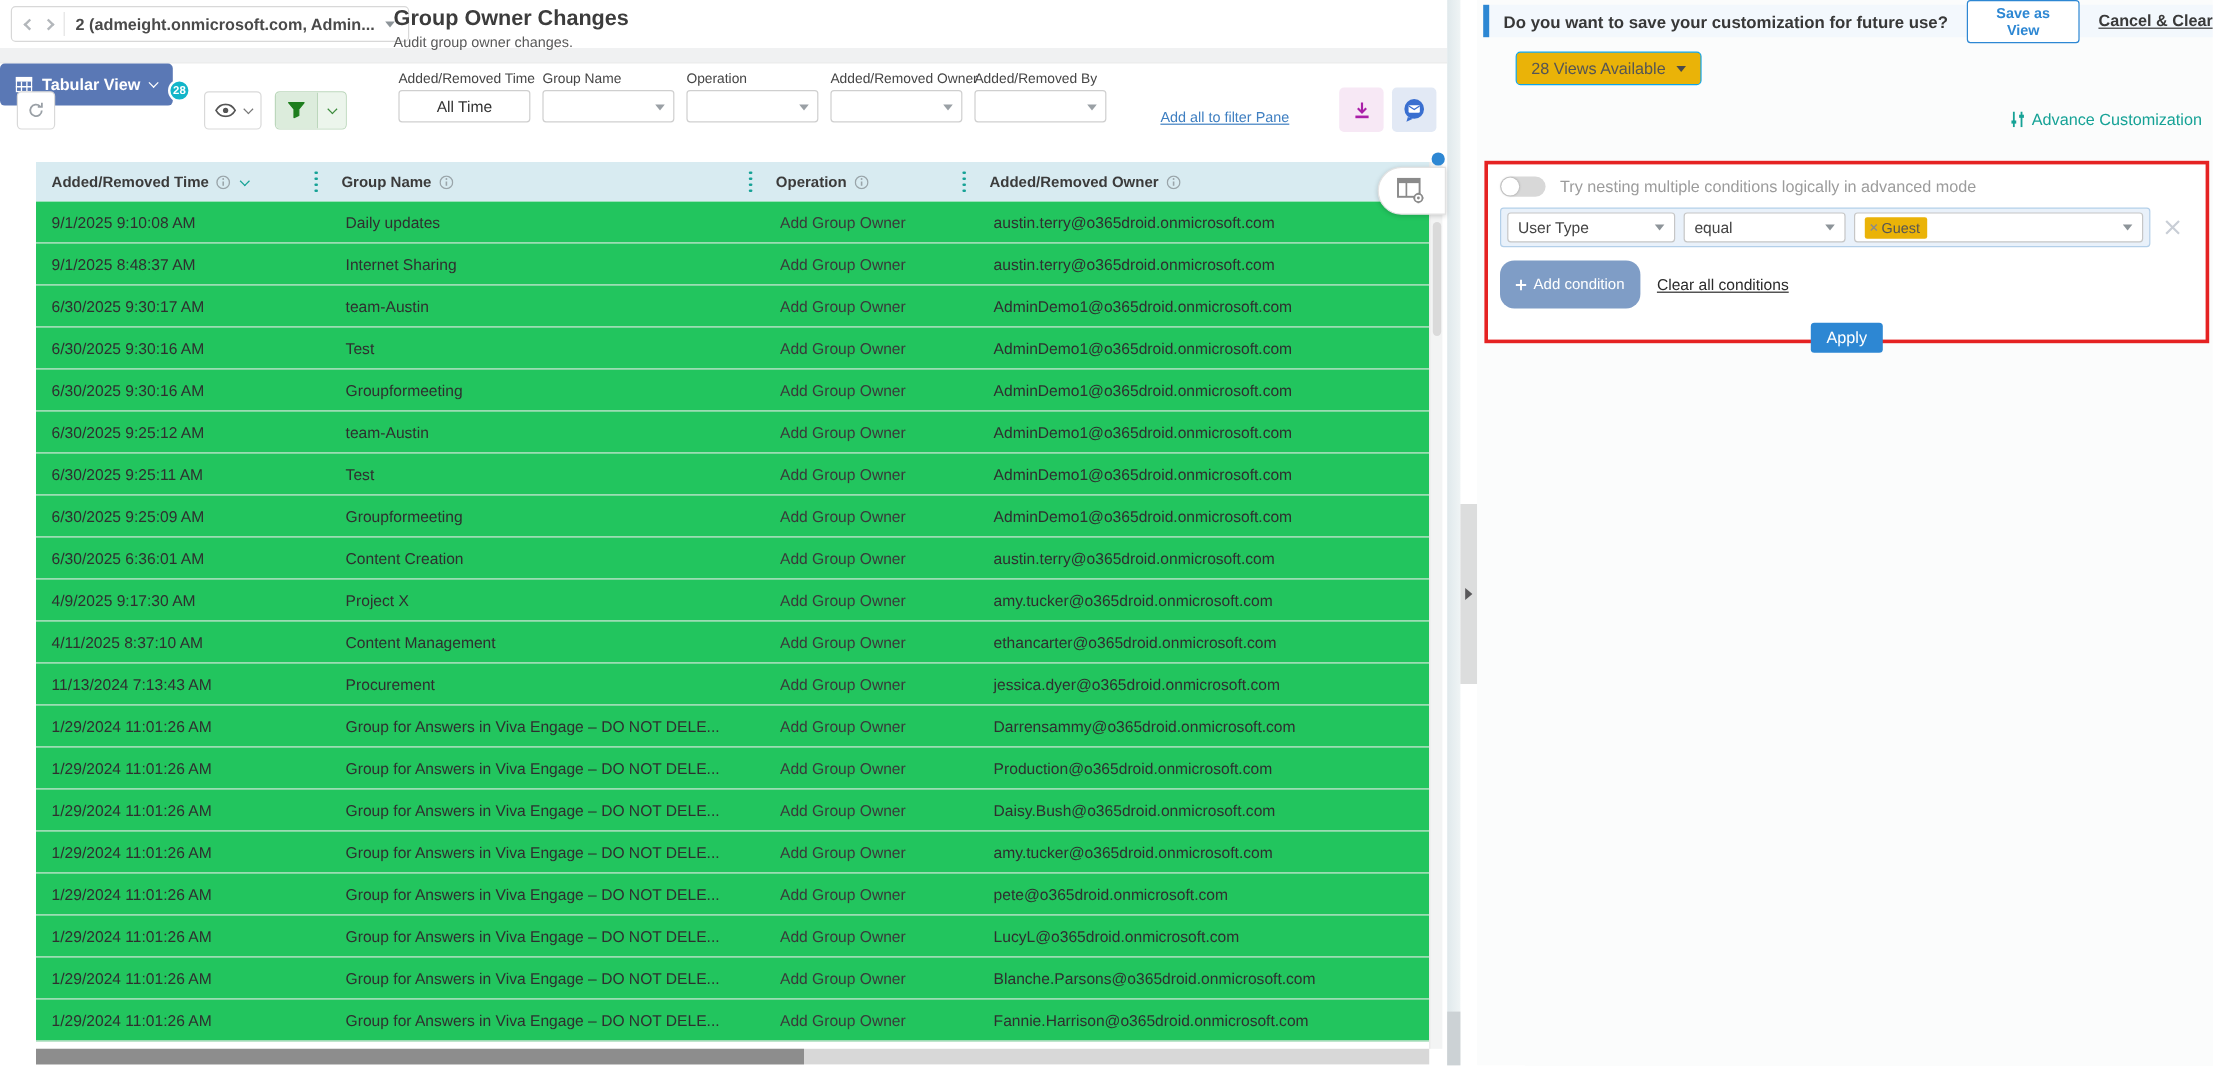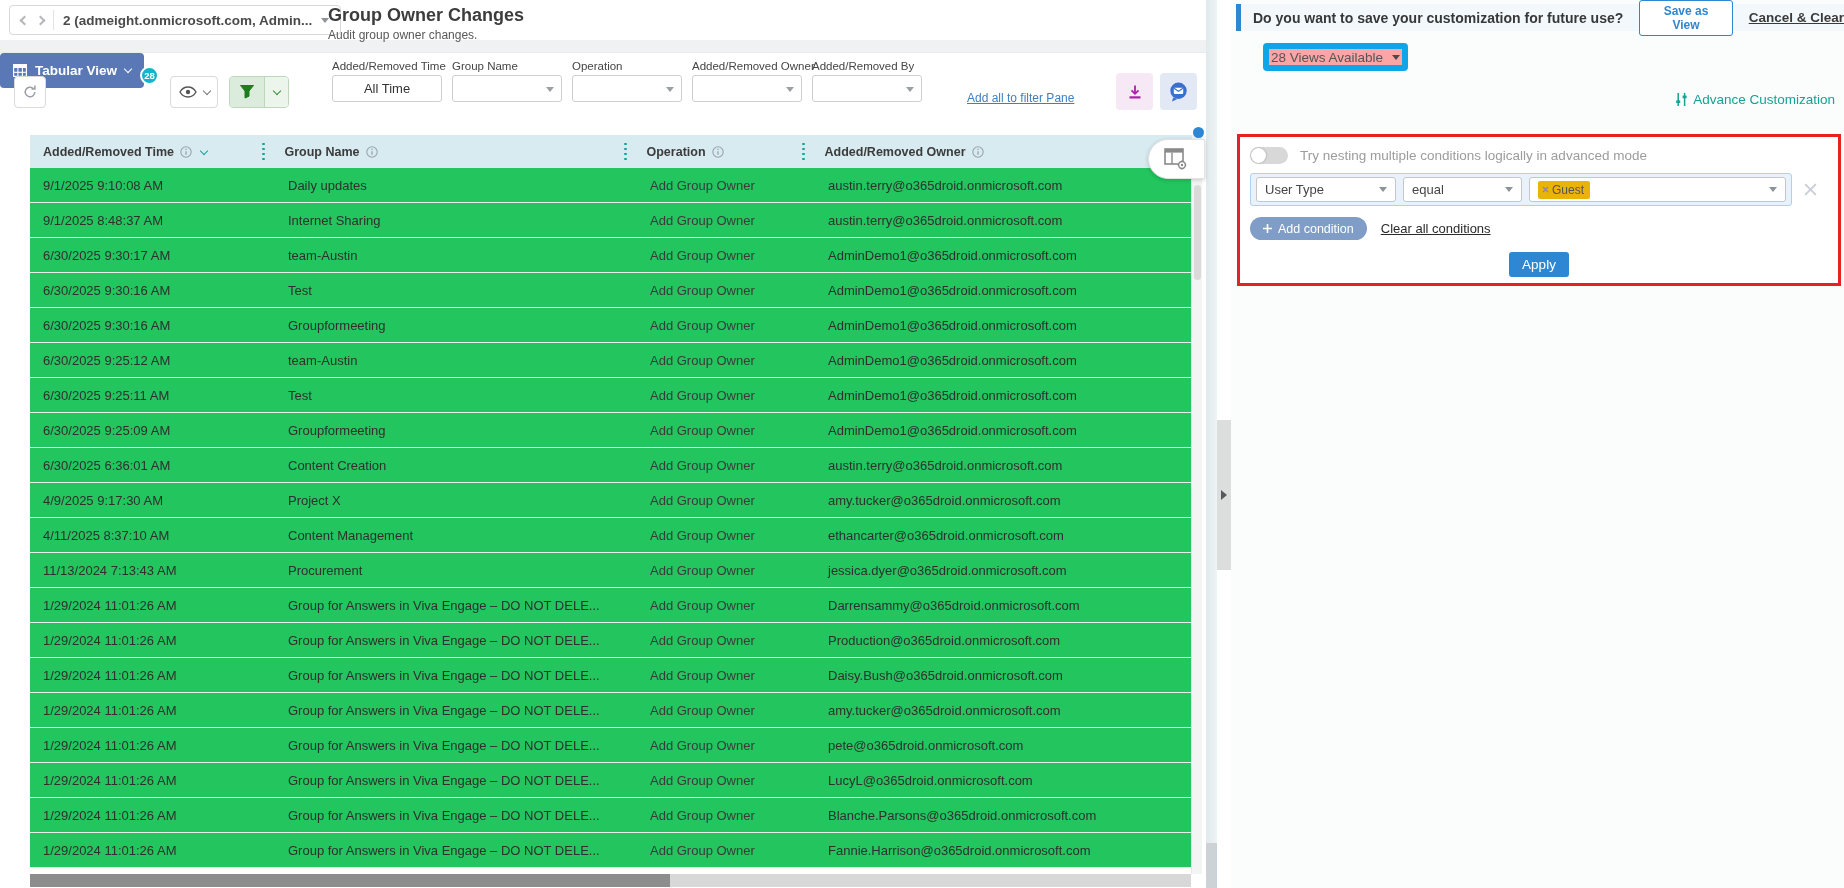--- a/index.html
+++ b/index.html
@@ -72,40 +72,40 @@
   .splitter-bottom { position:absolute; left:1206px; bottom:0; width:11px; height:45px; background:#ccd2d5; }
   .splitter-handle { position:absolute; left:1217px; top:420px; width:14px; height:150px; background:#dcdddd; display:flex; align-items:center; justify-content:center; cursor:pointer; }
   .splitter-arrow { width:0; height:0; border-top:5px solid transparent; border-bottom:5px solid transparent; border-left:6px solid #59585a; }
 
   
   .right-panel { position:absolute; left:1231px; top:0; width:613px; height:888px; background:#fbfcfc; }
   .save-banner { position:absolute; left:5px; top:4px; width:608px; height:27px; background:#f3f8fd; border-left:5px solid var(--blue); display:flex; align-items:center; padding-left:12px; gap:16px; }
   .banner-q { font-size:14px; font-weight:bold; color:#383838; white-space:nowrap; }
   .save-view-btn { background:#fff; border:1px solid var(--blue); color:var(--blue); font-size:12px; font-weight:bold; border-radius:3px; padding:3px 10px; cursor:pointer; font-family:inherit; }
   .cancel-link { font-size:13.5px; font-weight:bold; color:#3a3a3a; text-decoration:underline; cursor:pointer; white-space:nowrap; }
-  .views-dd { position:absolute; left:32px; top:43px; height:28px; border:6px solid #0ea5e9; border-radius:4px; background:#fca5a5; display:flex; align-items:center; padding:0 2px; gap:9px; cursor:pointer; }
+  .views-dd { position:absolute; left:32px; top:43px; height:28px; border:1px solid #0ea5e9; border-radius:4px; background:#eab308; display:flex; align-items:center; padding:0 12px; gap:9px; cursor:pointer; }
   .views-dd span { font-size:13.5px; color:#555; }
   .views-dd .caret-down { border-top-color:#4a4a4a; }
   .adv-link { position:absolute; right:9px; top:92px; display:flex; align-items:center; gap:5px; color:var(--teal); font-size:13.5px; cursor:pointer; }
 
   .red-box { position:absolute; left:6px; top:134px; width:604px; height:152px; border:3px solid var(--red); background:#fff; padding:8px 10px; }
   .toggle-row { display:flex; align-items:center; gap:12px; margin-top:2px; }
   .toggle { width:38px; height:17px; border-radius:9px; background:#d8d8d8; position:relative; cursor:pointer; flex:none; }
   .toggle-knob { position:absolute; left:1px; top:1px; width:15px; height:15px; border-radius:50%; background:#fff; box-shadow:0 0 2px rgba(0,0,0,.35); }
   .toggle-label { font-size:13.5px; color:#9c9c9c; }
   .cond-row { display:flex; align-items:center; margin-top:9px; }
   .cond-container { flex:1; height:33px; border:1px solid #b3cfe9; background:#e9f1fa; border-radius:3px; display:flex; align-items:center; gap:7px; padding:0 5px; }
   .sel { height:25px; background:#fff; border:1px solid #c6c6c6; border-radius:3px; display:flex; align-items:center; justify-content:space-between; padding:0 8px; font-size:13px; color:#444; cursor:pointer; }
   .sel .caret-down { border-top-color:#8d9499; }
-  .sel-field { width:140px;gap:41px; } .sel-op { width:119px;align-items:center; } .sel-value { flex:1; justify-content:flex-start; gap:6px; }
+  .sel-field { width:140px;gap:41px; } .sel-op { width:135px;align-items:center; } .sel-value { flex:1; justify-content:flex-start; gap:6px; }
   .value-tag { background:#eab308; border-radius:2px; padding:2px 6px 2px 4px; font-size:12px; color:#555; display:flex; align-items:center; gap:3px; }
   .sel-value .caret-down { margin-left:auto; }
   .cond-remove { width:36px; display:flex; align-items:center; justify-content:center; cursor:pointer; }
   .actions-row { display:flex; align-items:center; gap:14px; margin-top:11px; }
-  .add-pill { background:var(--add-pill); border:none; color:#fff; font-size:12.5px; height:23px; border-radius:12px; padding:0 13px; display:flex; align-items:center; gap:6px; cursor:pointer; font-family:inherit; }
+  .add-pill { background:var(--add-pill); border:none; color:#fff; font-size:12.5px; height:40px; border-radius:12px; padding:0 13px; display:flex; align-items:center; gap:6px; cursor:pointer; font-family:inherit; }
   .clear-link { font-size:13px; color:#2b2b2b; text-decoration:underline; cursor:pointer; }
   .apply-row { text-align:center; margin-top:12px; }
   .apply-btn { background:var(--blue); border:none; color:#fff; font-size:13.5px; padding:5px 13px; border-radius:3px; cursor:pointer; font-family:inherit; }
 </style>
 </head>
 <body>
 
 <div id="app">
 
   <div class="left-region">

